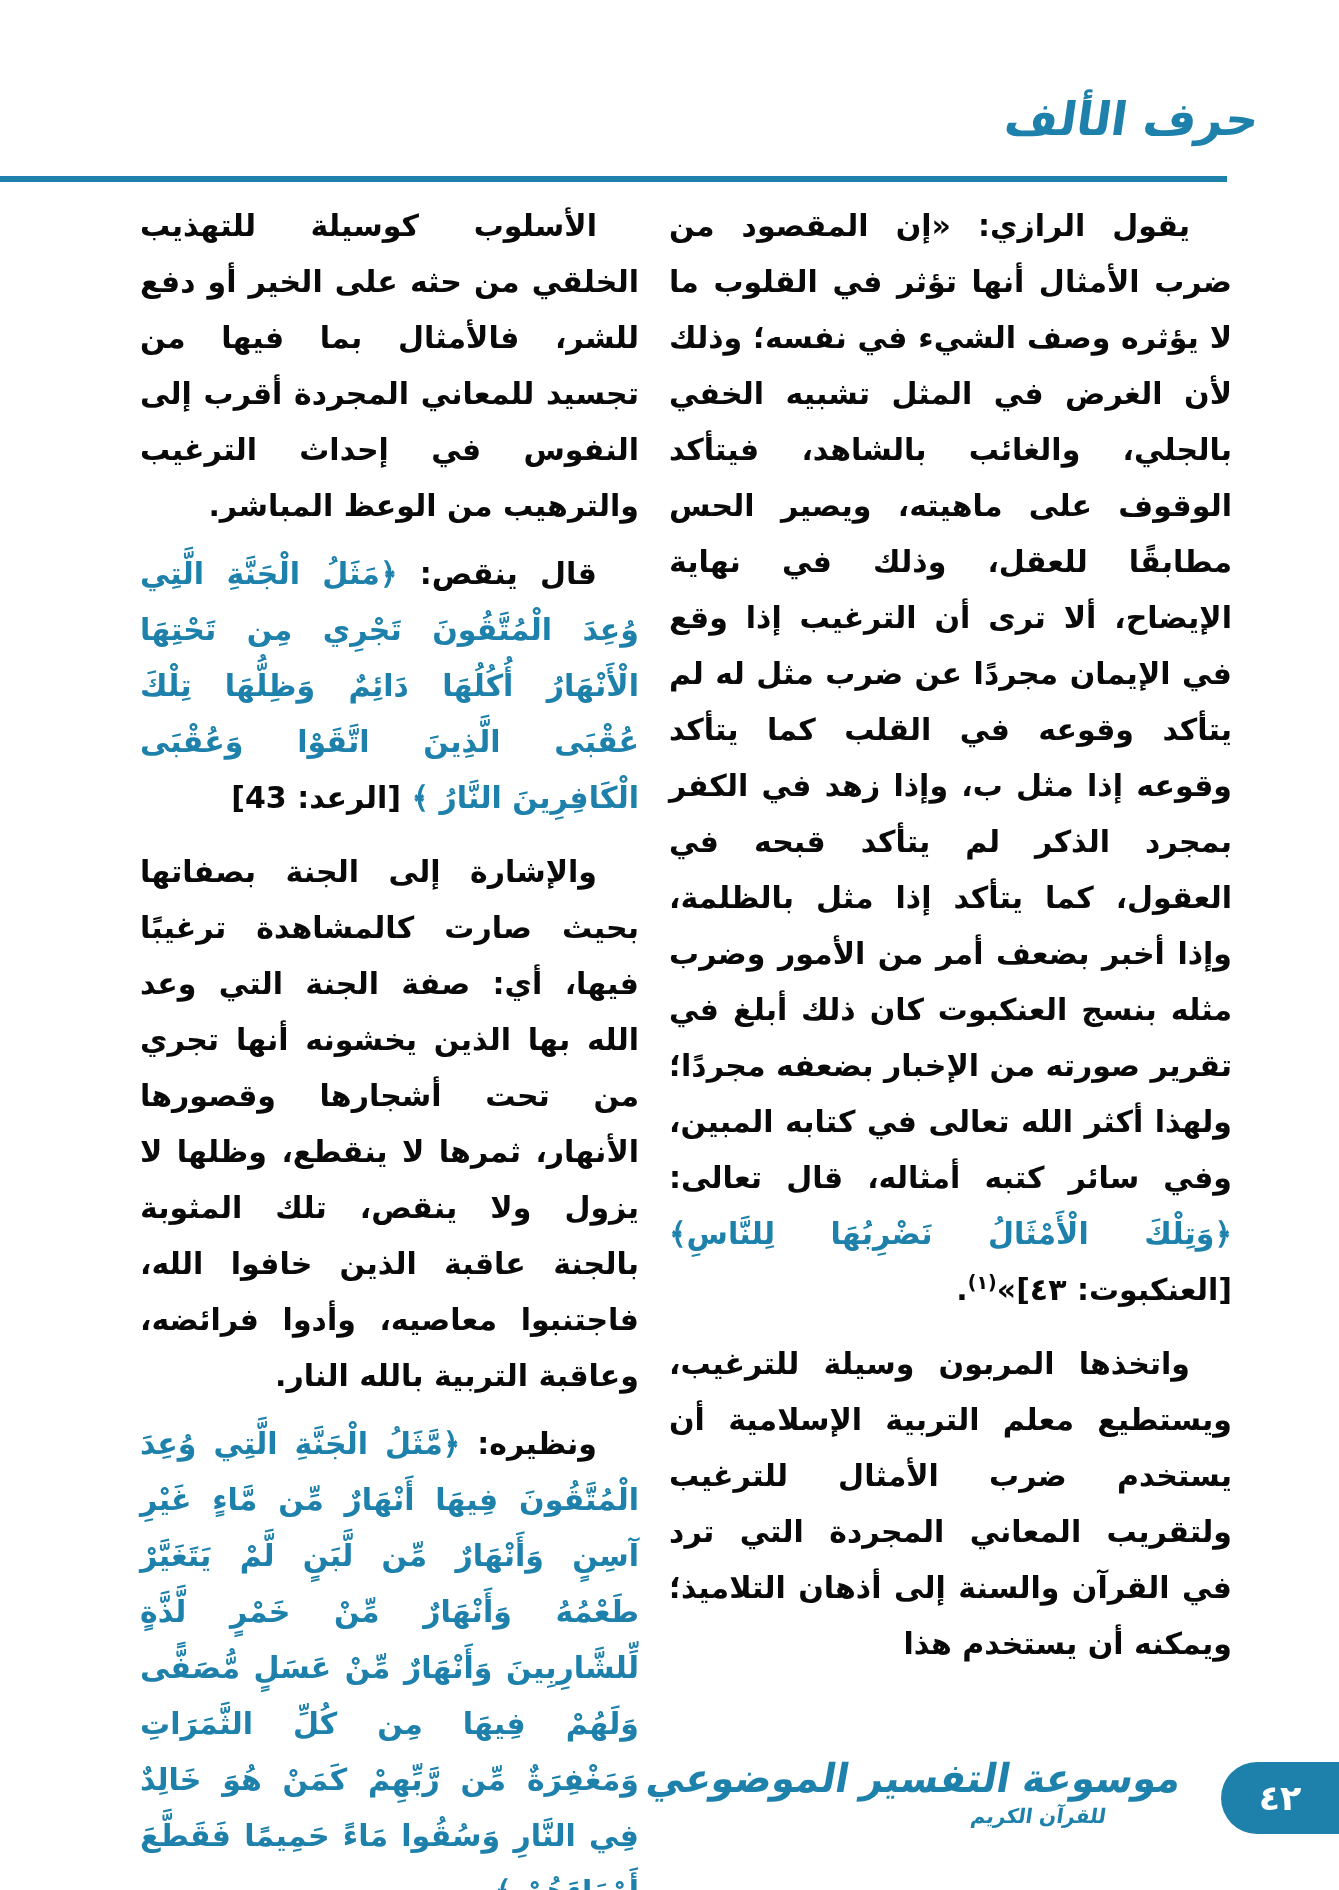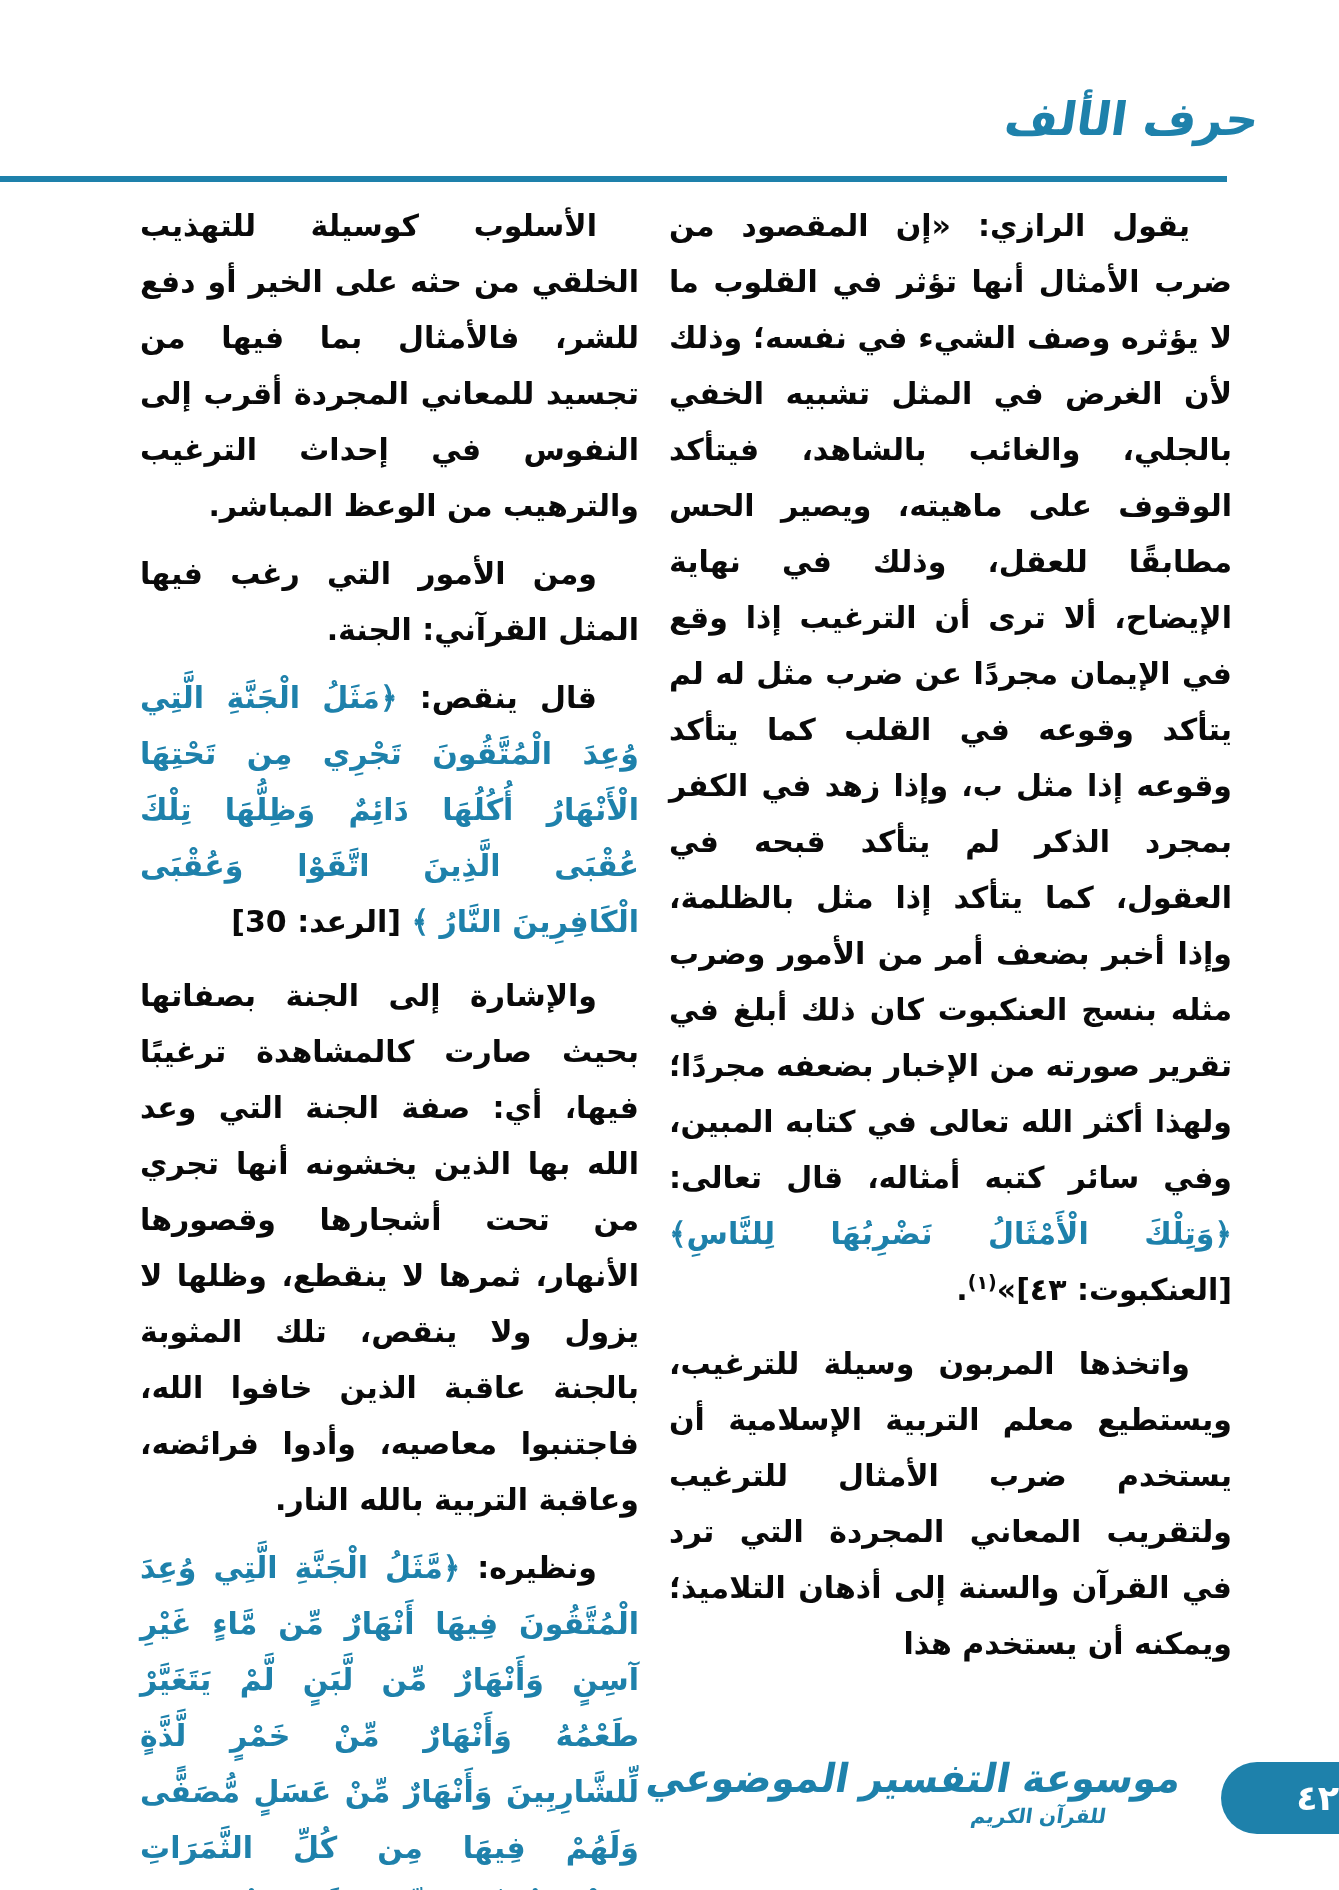--- a/index.html
+++ b/index.html
@@ -64,21 +64,21 @@
   .footer-logo-subtitle{
     font-size:20px;font-weight:bold;letter-spacing:-1px;
     margin-top:4px;
     transform:skewX(-8deg);
   }
   .page-number-box{
     position:absolute;top:1762px;right:0;
     width:118px;height:72px;
     background:var(--accent);
     border-radius:36px 0 0 36px;
-    display:flex;align-items:center;justify-content:flex-start;
+    display:flex;align-items:center;justify-content:center;
     color:#ffffff;font-size:35px;font-weight:bold;
   }
 </style>
 </head>
 <body>
 
 <div class="page">
 
   <div class="chapter-header">حرف الألف</div>
 
@@ -94,24 +94,23 @@
       </p>
 
       <p class="para gap-top">واتخذها المربون وسيلة للترغيب، ويستطيع معلم التربية الإسلامية أن يستخدم ضرب الأمثال للترغيب ولتقريب المعاني المجردة التي ترد في القرآن والسنة إلى أذهان التلاميذ؛ ويمكنه أن يستخدم هذا</p>
 
     </div>
 
     <div class="col col-left">
 
       <p class="para">الأسلوب كوسيلة للتهذيب الخلقي من حثه على الخير أو دفع للشر، فالأمثال بما فيها من تجسيد للمعاني المجردة أقرب إلى النفوس في إحداث الترغيب والترهيب من الوعظ المباشر.</p>
 
-      <p class="para">ومن الأمور التي رغب فيها المثل القرآني: الجنة.</p>
 
       <p class="para">
-        <span>قال ينقص: </span><span class="quran">﴿مَثَلُ الْجَنَّةِ الَّتِي وُعِدَ الْمُتَّقُونَ تَجْرِي مِن تَحْتِهَا الْأَنْهَارُ أُكُلُهَا دَائِمٌ وَظِلُّهَا تِلْكَ عُقْبَى الَّذِينَ اتَّقَوْا وَعُقْبَى الْكَافِرِينَ النَّارُ ﴾</span><span class="cite"> [الرعد: 30]</span>
+        <span>قال ينقص: </span><span class="quran">﴿مَثَلُ الْجَنَّةِ الَّتِي وُعِدَ الْمُتَّقُونَ تَجْرِي مِن تَحْتِهَا الْأَنْهَارُ أُكُلُهَا دَائِمٌ وَظِلُّهَا تِلْكَ عُقْبَى الَّذِينَ اتَّقَوْا وَعُقْبَى الْكَافِرِينَ النَّارُ ﴾</span><span class="cite"> [الرعد: 43]</span>
       </p>
 
       <p class="para gap-top">والإشارة إلى الجنة بصفاتها بحيث صارت كالمشاهدة ترغيبًا فيها، أي: صفة الجنة التي وعد الله بها الذين يخشونه أنها تجري من تحت أشجارها وقصورها الأنهار، ثمرها لا ينقطع، وظلها لا يزول ولا ينقص، تلك المثوبة بالجنة عاقبة الذين خافوا الله، فاجتنبوا معاصيه، وأدوا فرائضه، وعاقبة التربية بالله النار.</p>
 
       <p class="para">
         <span>ونظيره: </span><span class="quran">﴿مَّثَلُ الْجَنَّةِ الَّتِي وُعِدَ الْمُتَّقُونَ فِيهَا أَنْهَارٌ مِّن مَّاءٍ غَيْرِ آسِنٍ وَأَنْهَارٌ مِّن لَّبَنٍ لَّمْ يَتَغَيَّرْ طَعْمُهُ وَأَنْهَارٌ مِّنْ خَمْرٍ لَّذَّةٍ لِّلشَّارِبِينَ وَأَنْهَارٌ مِّنْ عَسَلٍ مُّصَفًّى وَلَهُمْ فِيهَا مِن كُلِّ الثَّمَرَاتِ وَمَغْفِرَةٌ مِّن رَّبِّهِمْ كَمَنْ هُوَ خَالِدٌ فِي النَّارِ وَسُقُوا مَاءً حَمِيمًا فَقَطَّعَ أَمْعَاءَهُمْ ﴾</span>
       </p>
 
     </div>
   </div>

